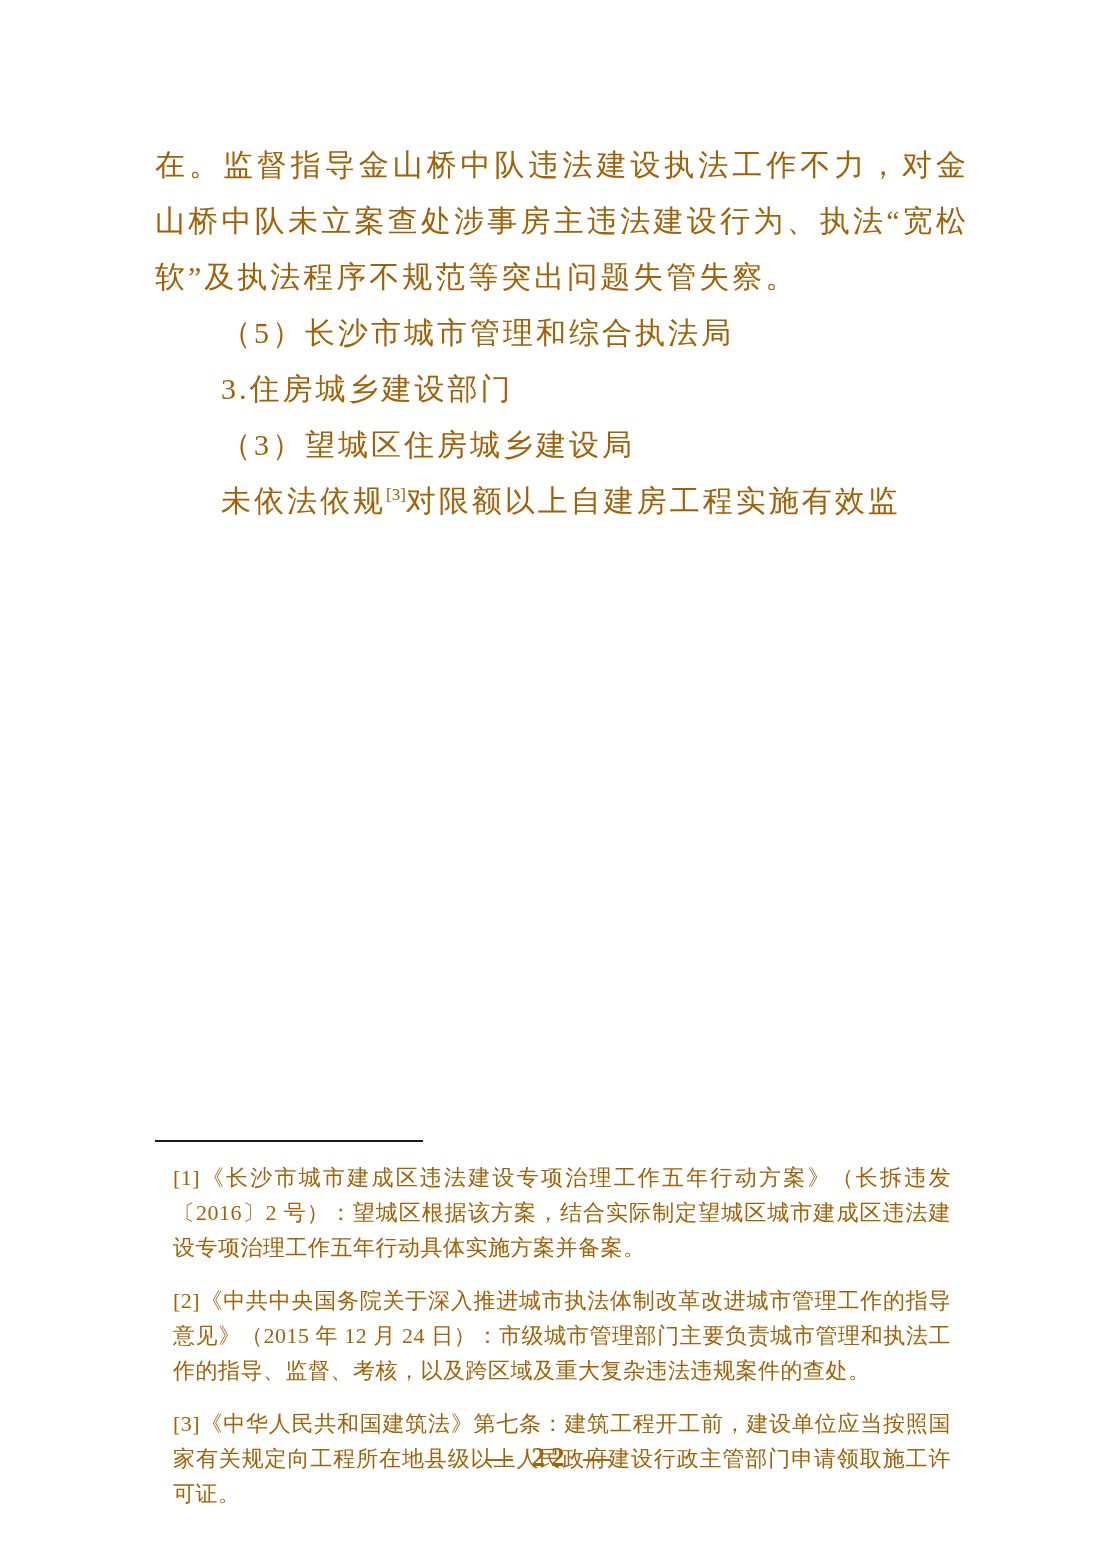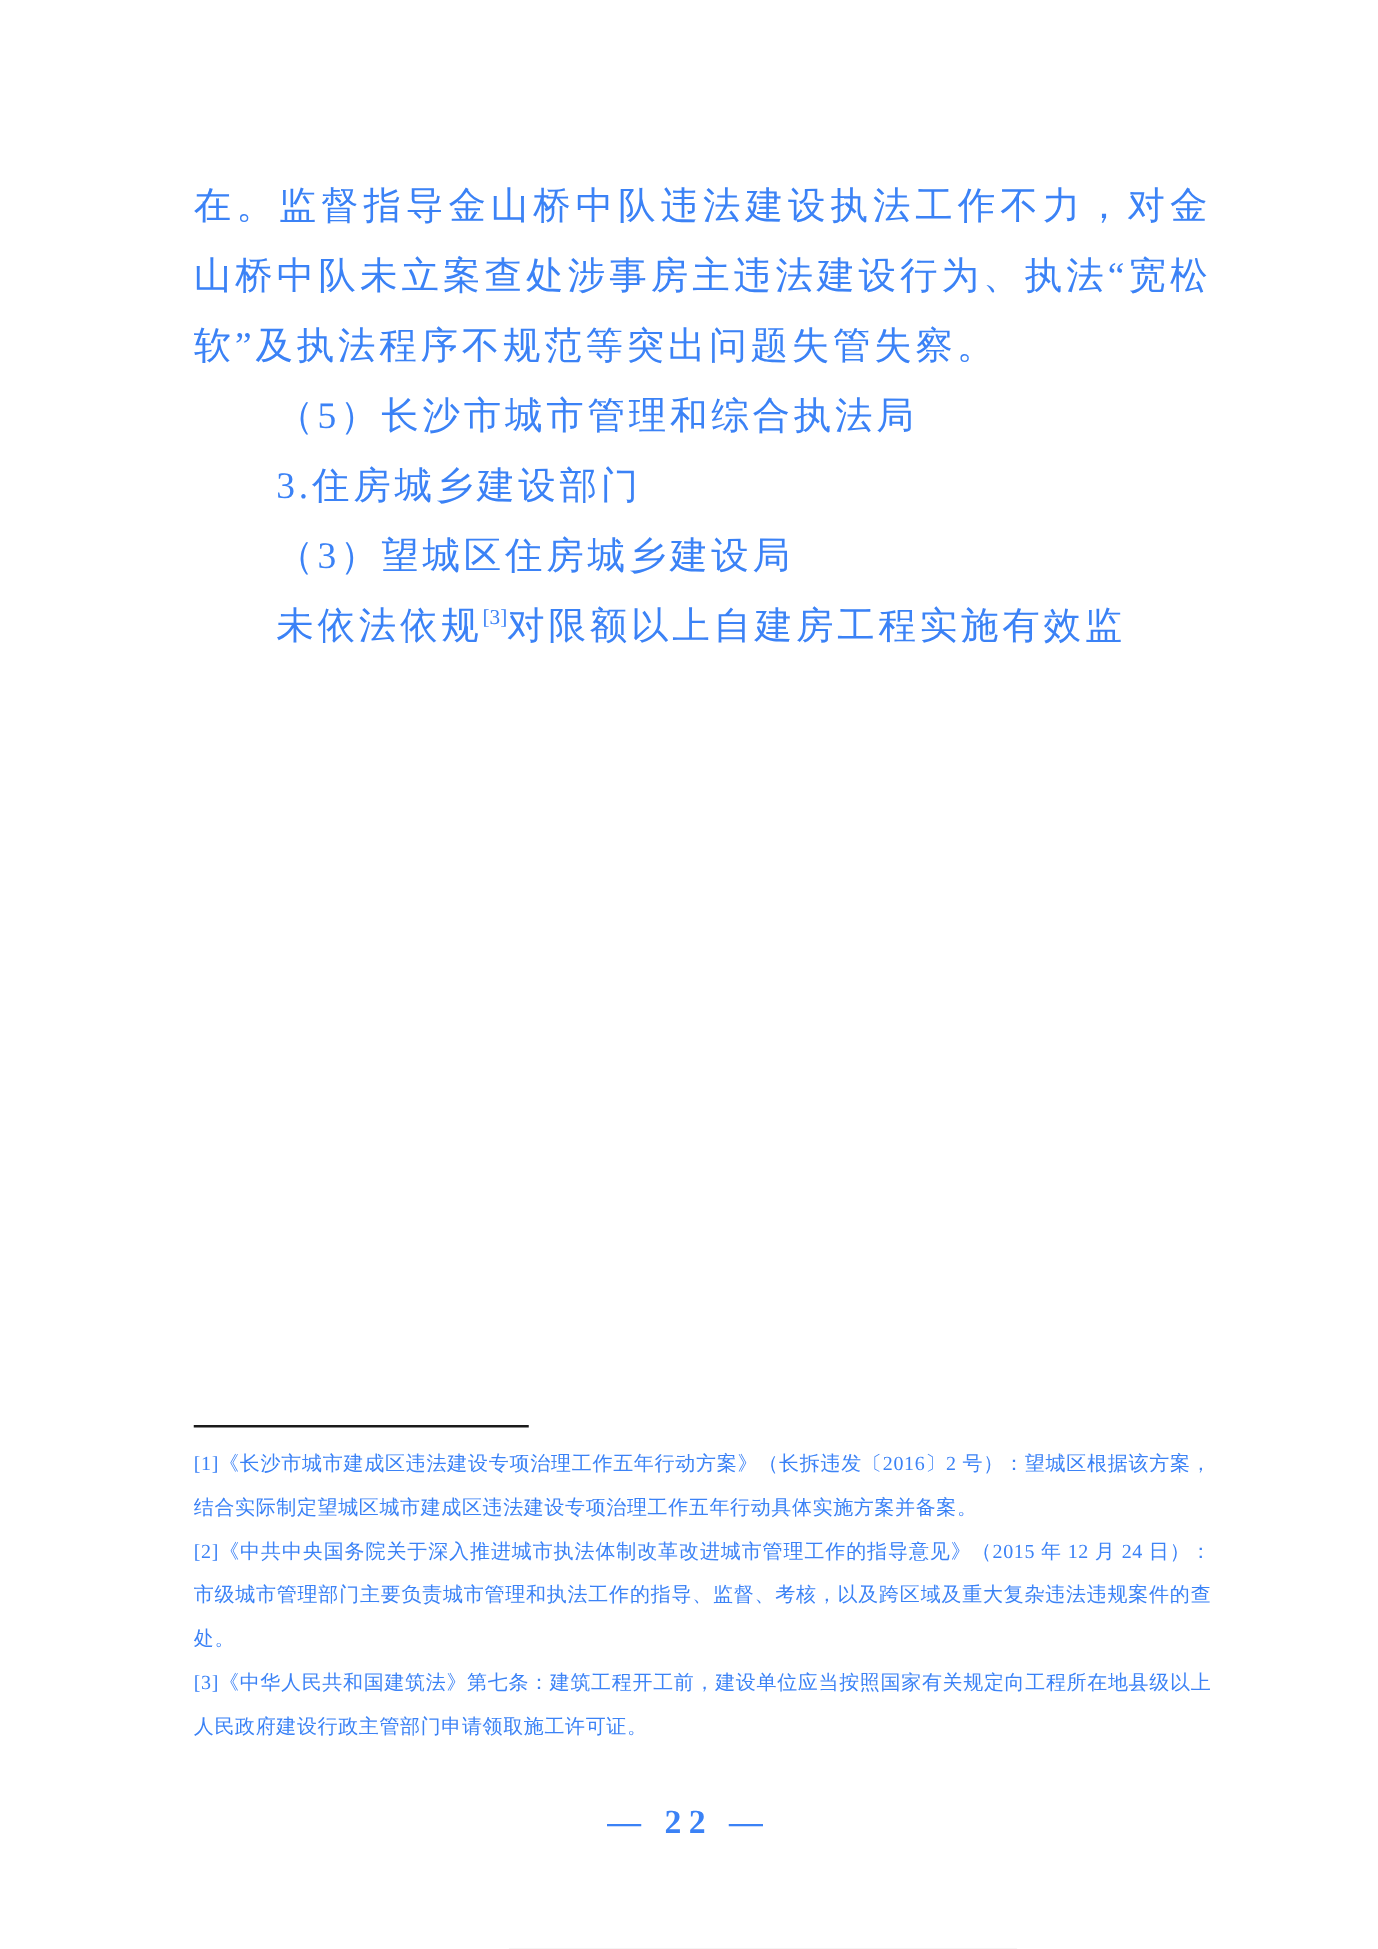--- a/index.html
+++ b/index.html
@@ -8,21 +8,21 @@
     background: #e8e8e8;
   }
   .page {
     position: relative;
     width: 1102px;
     height: 1559px;
     margin: 0 auto;
     background: #ffffff;
     overflow: hidden;
     font-family: "Liberation Serif", "DejaVu Serif", serif;
-    color: #3b82f6;
+    color: #a16207;
   }
   
   .body-text {
     position: absolute;
     left: 155px;
     top: 137px;
     width: 814px;
   }
   .body-text p {
     margin: 0;
@@ -49,22 +49,22 @@
     top: 1140px;
     width: 814px;
   }
   .footnote-sep {
     width: 268px;
     height: 0;
     border-top: 2px solid #1a1a1a;
     margin: 0 0 12px 0;
   }
   .footnote-block p.footnote {
-    margin: 0;
-    font-size: 16px;
+    margin: 18px;
+    font-size: 22px;
     line-height: 35px;
     letter-spacing: 0.5px;
     text-align: justify;
     text-justify: inter-ideograph;
   }
   
   .page-number {
     position: absolute;
     left: 0;
     top: 1442px;

